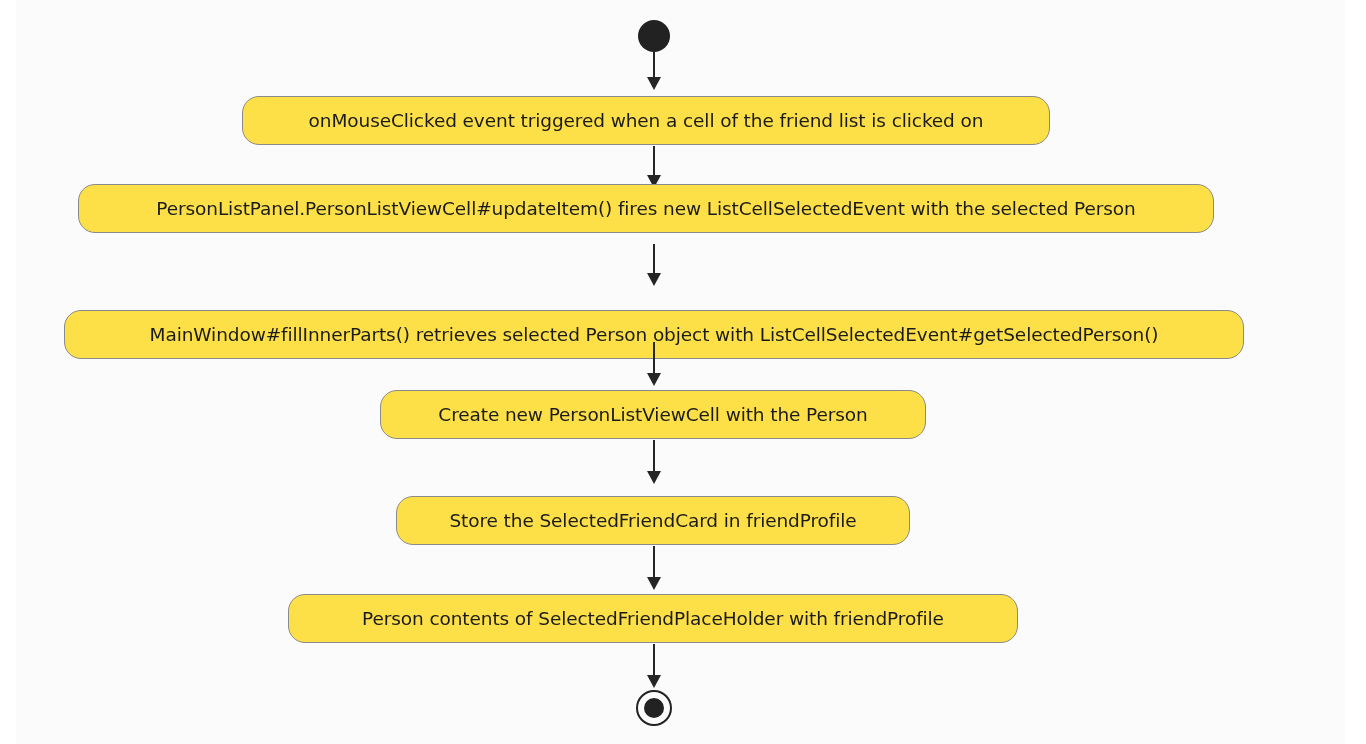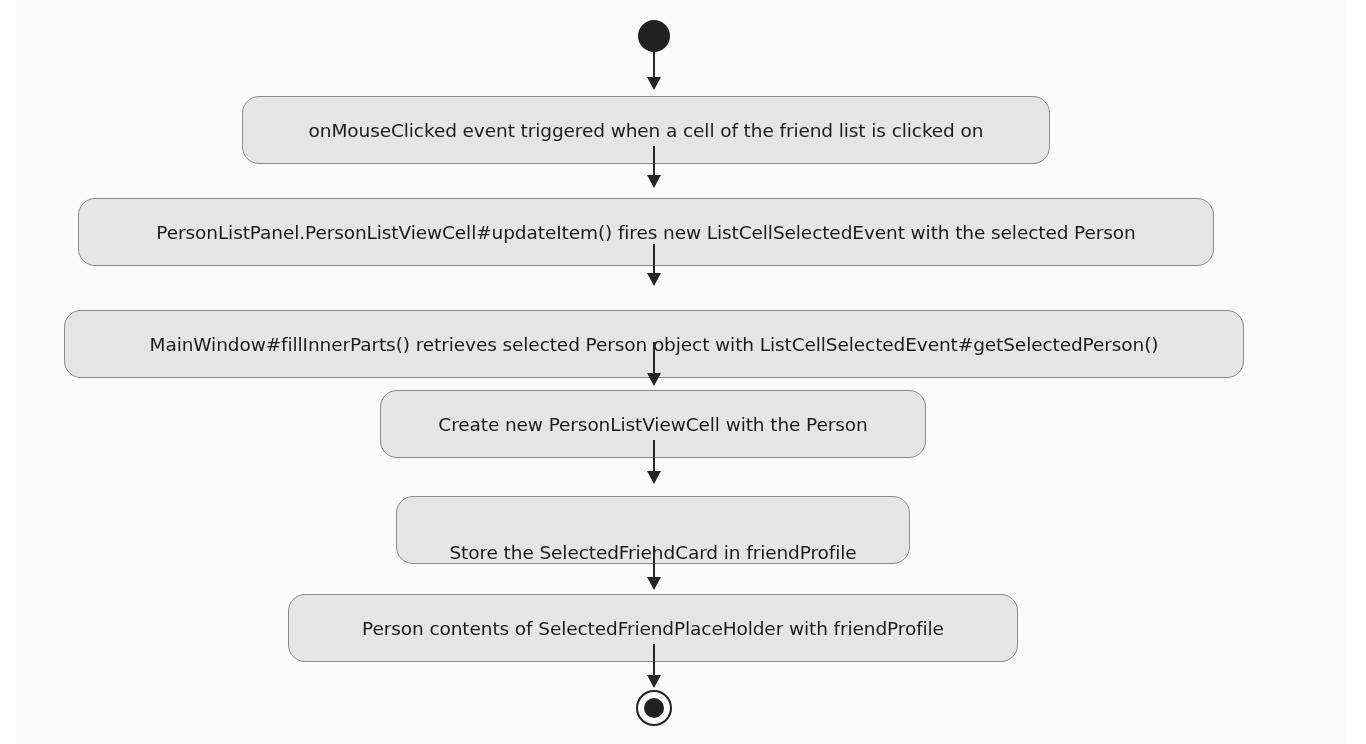--- a/index.html
+++ b/index.html
@@ -59,22 +59,22 @@
     top: 6px;
     width: 20px;
     height: 20px;
     border-radius: 50%;
     background: #222222;
   }
 
   .activity {
     position: absolute;
     box-sizing: border-box;
-    height: 68px;
-    background: #e5e5e5;
+    height: 49px;
+    background: #fde047;
     border: 1px solid #8a8a8a;
     border-radius: 17px;
     display: flex;
     align-items: center;
     justify-content: center;
     color: #1b1b1b;
     font-size: 18.5px;
     letter-spacing: -0.1px;
     white-space: nowrap;
     padding: 0 36px;
@@ -119,21 +119,21 @@
 
     <div class="activity" style="left:226px; top:96px; width:808px;">
       <span>onMouseClicked event triggered when a cell of the friend list is clicked on</span>
     </div>
 
     <div class="arrow" style="top:146px; height:42px;">
       <div class="stem" style="height:29px;"></div>
       <div class="head"></div>
     </div>
 
-    <div class="activity" style="left:62px; top:198px; width:1136px;">
+    <div class="activity" style="left:62px; top:184px; width:1136px;">
       <span>PersonListPanel.PersonListViewCell#updateItem() fires new ListCellSelectedEvent with the selected Person</span>
     </div>
 
     <div class="arrow" style="top:244px; height:42px;">
       <div class="stem" style="height:29px;"></div>
       <div class="head"></div>
     </div>
 
     <div class="activity" style="left:48px; top:292px; width:1180px;margin-top:18px;">
       <span>MainWindow#fillInnerParts() retrieves selected Person object with ListCellSelectedEvent#getSelectedPerson()</span>
@@ -146,21 +146,21 @@
 
     <div class="activity" style="left:364px; top:390px; width:546px;">
       <span>Create new PersonListViewCell with the Person</span>
     </div>
 
     <div class="arrow" style="top:440px; height:44px;">
       <div class="stem" style="height:31px;"></div>
       <div class="head"></div>
     </div>
 
-    <div class="activity" style="left:380px; top:496px; width:514px;align-items:flex-end;">
+    <div class="activity" style="left:380px; top:496px; width:514px;">
       <span>Store the SelectedFriendCard in friendProfile</span>
     </div>
 
     <div class="arrow" style="top:546px; height:44px;">
       <div class="stem" style="height:31px;"></div>
       <div class="head"></div>
     </div>
 
     <div class="activity" style="left:272px; top:594px; width:730px;">
       <span>Person contents of SelectedFriendPlaceHolder with friendProfile</span>

